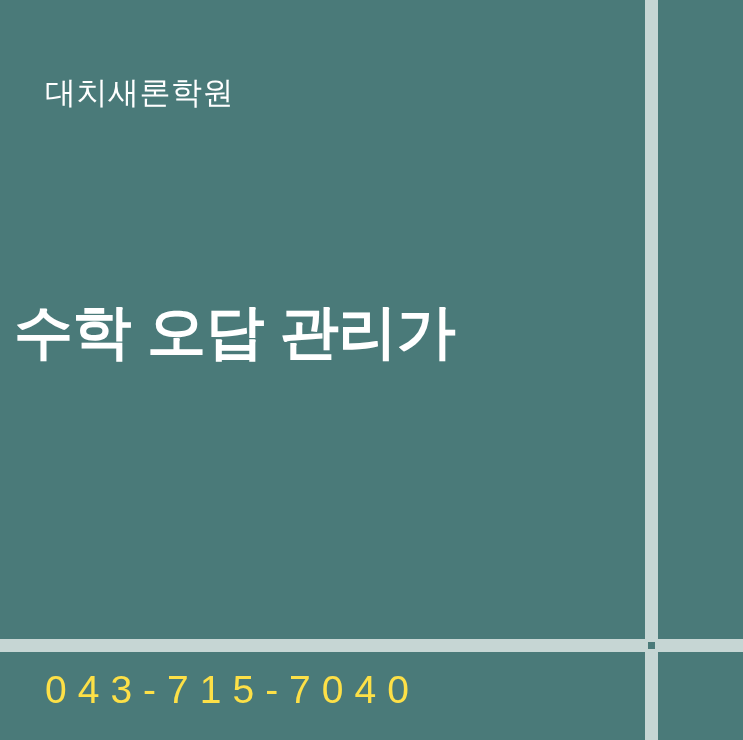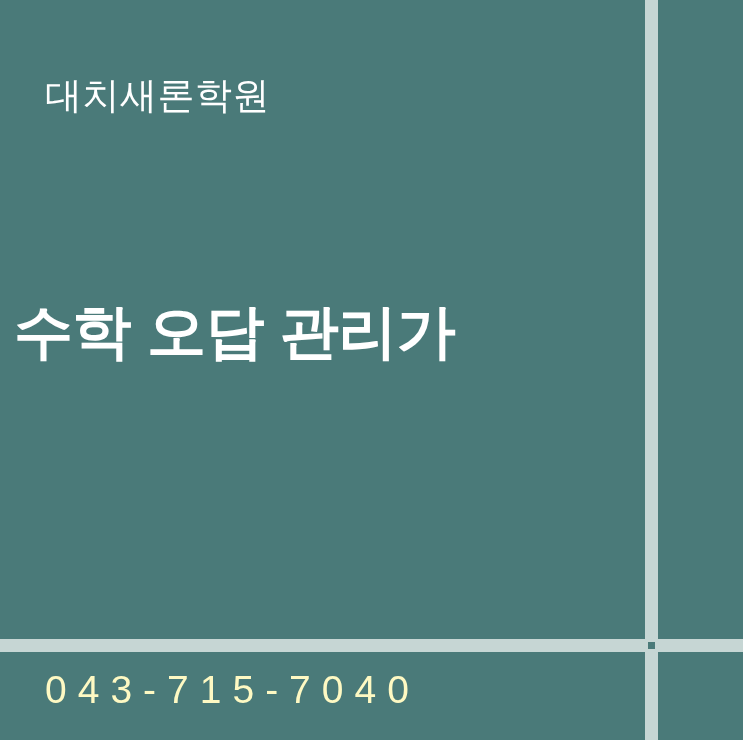--- a/index.html
+++ b/index.html
@@ -48,21 +48,21 @@
     background: #4a7a79;
     z-index: 3;
   }
 
   
   .brand {
     position: absolute;
     left: 45px;
     top: 74px;
     color: #ffffff;
-    font-size: 37px;
+    font-size: 31px;
     font-weight: 400;
     letter-spacing: 0.5px;
     line-height: 1.2;
     white-space: nowrap;
   }
 
   
   .headline {
     position: absolute;
     left: 14px;
@@ -77,21 +77,21 @@
   .headline-line {
     display: block;
     text-align: right;
   }
 
   
   .phone {
     position: absolute;
     left: 45px;
     top: 668px;
-    color: #fef9c3;
+    color: #fde047;
     font-size: 39px;
     font-weight: 300;
     letter-spacing: 11px;
     white-space: nowrap;
   }
 </style>
 </head>
 <body>
 
 <div id="poster">

